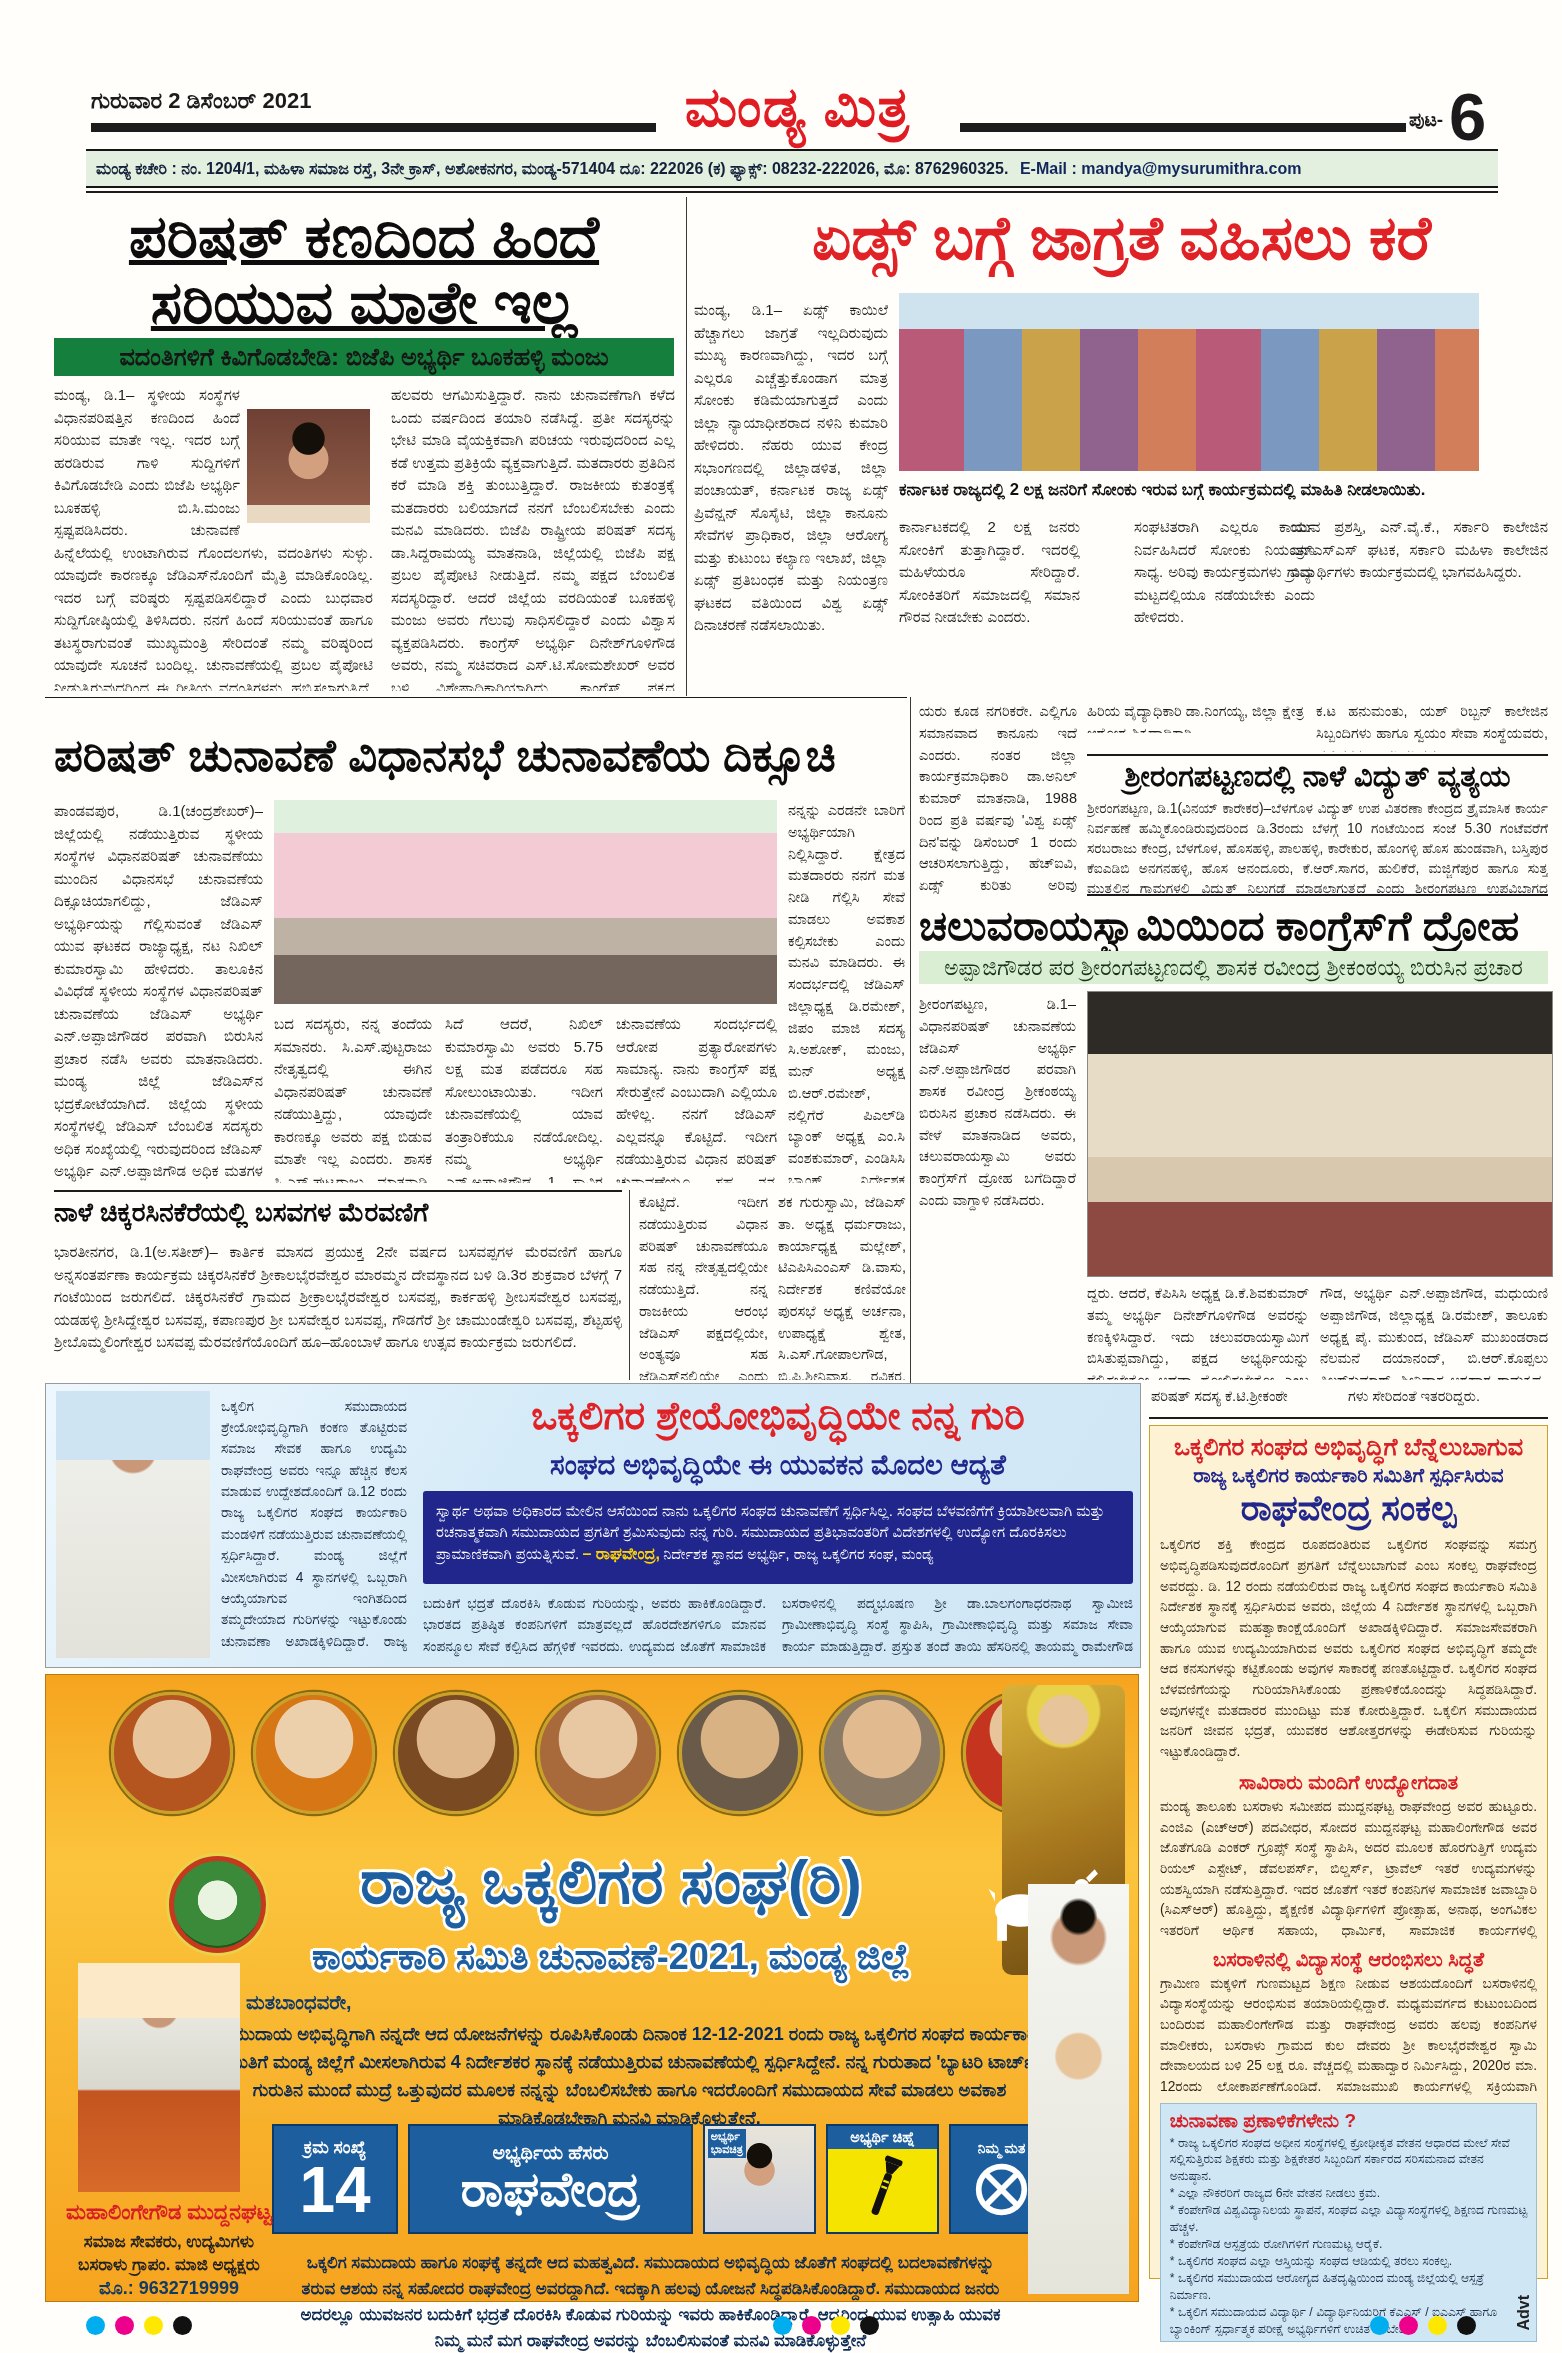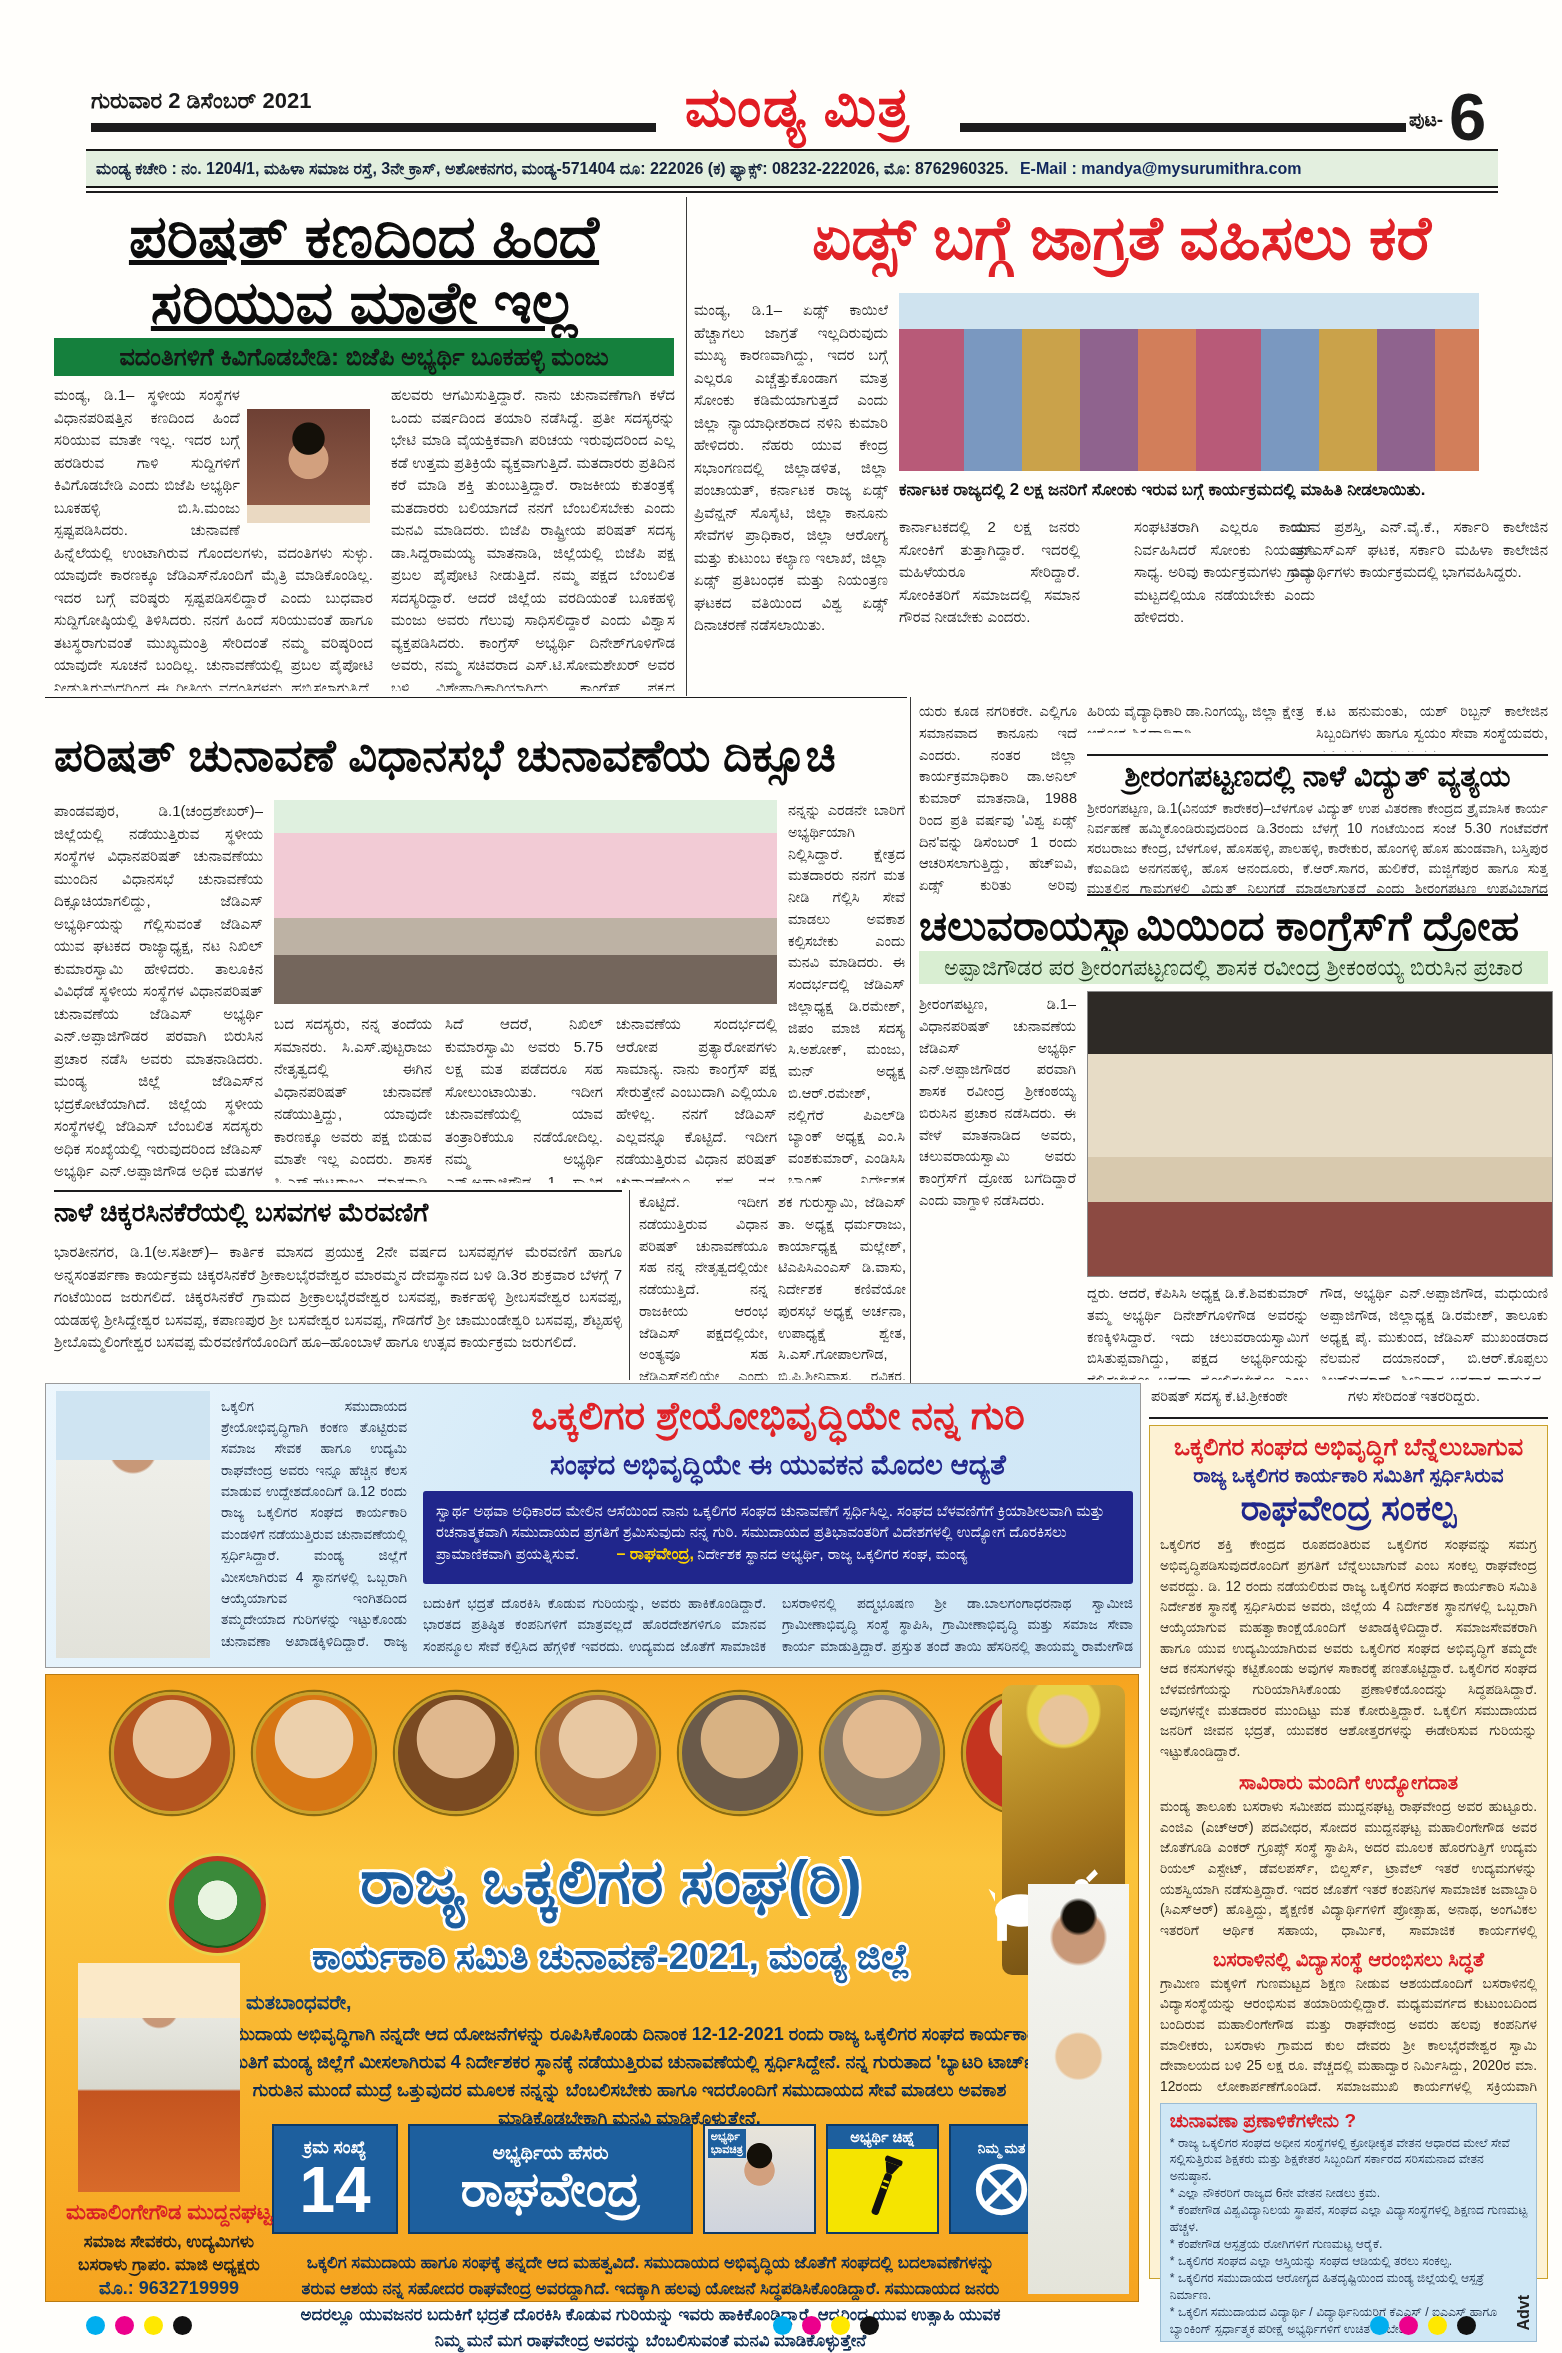--- a/index.html
+++ b/index.html
@@ -121,21 +121,21 @@
     <div class="photo" style="left:10px;top:7.2px;width:154px;height:267px;background:
         linear-gradient(to bottom,#cfe4f2 0 26%,rgba(0,0,0,0) 26%),
         radial-gradient(circle at 50% 14%,#101010 0 7%,rgba(0,0,0,0) 8%),
         radial-gradient(circle at 50% 22%,#c89878 0 10%,rgba(0,0,0,0) 11%),
         linear-gradient(#f3f3ee,#e2e2da);"></div>
     <div class="abs adblue-col" style="left:175px;top:11.6px;width:186px;height:259px;overflow:hidden;">ಒಕ್ಕಲಿಗ ಸಮುದಾಯದ ಶ್ರೇಯೋಭಿವೃದ್ಧಿಗಾಗಿ ಕಂಕಣ ತೊಟ್ಟಿರುವ ಸಮಾಜ ಸೇವಕ ಹಾಗೂ ಉದ್ಯಮಿ ರಾಘವೇಂದ್ರ ಅವರು ಇನ್ನೂ ಹೆಚ್ಚಿನ ಕೆಲಸ ಮಾಡುವ ಉದ್ದೇಶದೊಂದಿಗೆ ಡಿ.12 ರಂದು ರಾಜ್ಯ ಒಕ್ಕಲಿಗರ ಸಂಘದ ಕಾರ್ಯಕಾರಿ ಮಂಡಳಿಗೆ ನಡೆಯುತ್ತಿರುವ ಚುನಾವಣೆಯಲ್ಲಿ ಸ್ಪರ್ಧಿಸಿದ್ದಾರೆ. ಮಂಡ್ಯ ಜಿಲ್ಲೆಗೆ ಮೀಸಲಾಗಿರುವ 4 ಸ್ಥಾನಗಳಲ್ಲಿ ಒಬ್ಬರಾಗಿ ಆಯ್ಕೆಯಾಗುವ ಇಂಗಿತದಿಂದ ತಮ್ಮದೇಯಾದ ಗುರಿಗಳನ್ನು ಇಟ್ಟುಕೊಂಡು ಚುನಾವಣಾ ಅಖಾಡಕ್ಕಿಳಿದಿದ್ದಾರೆ. ರಾಜ್ಯ ಒಕ್ಕಲಿಗರ ಸಂಘದಲ್ಲಿ ಬದಲಾವಣೆಗಳನ್ನು ತರುವ ಆಶಯ ರಾಘವೇಂದ್ರ ಅವರದ್ದಾಗಿದೆ. ಇದಕ್ಕಾಗಿ ಹಲವು ಪ್ರಮುಖ ಅಂಶಗಳ ಪ್ರಣಾಳಿಕೆಯನ್ನು ಸಿದ್ಧಪಡಿಸಿಕೊಂಡು ಮತದಾರರ ಮುಂದೆ ಹೋಗುತ್ತಿದ್ದಾರೆ. ಸಮುದಾಯದ ಜನರು ಅದರಲ್ಲಿ ಯುವಜನರ</div>
     <div class="abs center" style="left:377px;top:10px;width:710px;font-size:39px;font-weight:bold;color:#e02227;">ಒಕ್ಕಲಿಗರ ಶ್ರೇಯೋಭಿವೃದ್ಧಿಯೇ ನನ್ನ ಗುರಿ</div>
     <div class="abs center" style="left:377px;top:65px;width:710px;font-size:27.5px;font-weight:bold;color:#20268c;">ಸಂಘದ ಅಭಿವೃದ್ಧಿಯೇ ಈ ಯುವಕನ ಮೊದಲ ಆದ್ಯತೆ</div>
     <div class="abs" style="left:377px;top:107px;width:710px;height:93px;background:#20268c;border-radius:2.9px;padding:8.7px 13px;box-sizing:border-box;">
       <span style="color:#fff;font-size:15px;line-height:1.45;text-align:justify;">ಸ್ವಾರ್ಥ ಅಥವಾ ಅಧಿಕಾರದ ಮೇಲಿನ ಆಸೆಯಿಂದ ನಾನು ಒಕ್ಕಲಿಗರ ಸಂಘದ ಚುನಾವಣೆಗೆ ಸ್ಪರ್ಧಿಸಿಲ್ಲ. ಸಂಘದ ಬೆಳವಣಿಗೆಗೆ ಕ್ರಿಯಾಶೀಲವಾಗಿ ಮತ್ತು ರಚನಾತ್ಮಕವಾಗಿ ಸಮುದಾಯದ ಪ್ರಗತಿಗೆ ಶ್ರಮಿಸುವುದು ನನ್ನ ಗುರಿ. ಸಮುದಾಯದ ಪ್ರತಿಭಾವಂತರಿಗೆ ವಿದೇಶಗಳಲ್ಲಿ ಉದ್ಯೋಗ ದೊರಕಿಸಲು ಪ್ರಾಮಾಣಿಕವಾಗಿ ಪ್ರಯತ್ನಿಸುವೆ.</span>
-      <span style="color:#ffd400;font-size:16px;font-weight:bold;margin-left:34px;">– ರಾಘವೇಂದ್ರ,</span>
+      <span style="color:#ffd400;font-size:16px;font-weight:bold;">– ರಾಘವೇಂದ್ರ,</span>
       <span style="color:#fff;font-size:14.5px;"> ನಿರ್ದೇಶಕ ಸ್ಥಾನದ ಅಭ್ಯರ್ಥಿ, ರಾಜ್ಯ ಒಕ್ಕಲಿಗರ ಸಂಘ, ಮಂಡ್ಯ</span>
     </div>
     <div class="abs adblue-col" style="left:377px;top:209px;width:343px;height:65px;overflow:hidden;">ಬದುಕಿಗೆ ಭದ್ರತೆ ದೊರಕಿಸಿ ಕೊಡುವ ಗುರಿಯನ್ನು, ಅವರು ಹಾಕಿಕೊಂಡಿದ್ದಾರೆ. ಭಾರತದ ಪ್ರತಿಷ್ಠಿತ ಕಂಪನಿಗಳಿಗೆ ಮಾತ್ರವಲ್ಲದೆ ಹೊರದೇಶಗಳಿಗೂ ಮಾನವ ಸಂಪನ್ಮೂಲ ಸೇವೆ ಕಲ್ಪಿಸಿದ ಹೆಗ್ಗಳಿಕೆ ಇವರದು. ಉದ್ಯಮದ ಜೊತೆಗೆ ಸಾಮಾಜಿಕ ಸೇವಾ ಕಾರ್ಯಗಳಲ್ಲಿ ತೊಡಗಿ ತಮ್ಮ ಆದಾಯದಲ್ಲಿ ಒಂದಷ್ಟು ಭಾಗವನ್ನು ಸಮಾಜಕ್ಕೆ ಮೀಸಲಿಟ್ಟಿದ್ದಾರೆ. 1997–1998 ರಲ್ಲಿ</div>
     <div class="abs adblue-col" style="left:736px;top:209px;width:351px;height:65px;overflow:hidden;">ಬಸರಾಳಿನಲ್ಲಿ ಪದ್ಮಭೂಷಣ ಶ್ರೀ ಡಾ.ಬಾಲಗಂಗಾಧರನಾಥ ಸ್ವಾಮೀಜಿ ಗ್ರಾಮೀಣಾಭಿವೃದ್ಧಿ ಸಂಸ್ಥೆ ಸ್ಥಾಪಿಸಿ, ಗ್ರಾಮೀಣಾಭಿವೃದ್ಧಿ ಮತ್ತು ಸಮಾಜ ಸೇವಾ ಕಾರ್ಯ ಮಾಡುತ್ತಿದ್ದಾರೆ. ಪ್ರಸ್ತುತ ತಂದೆ ತಾಯಿ ಹೆಸರಿನಲ್ಲಿ ತಾಯಮ್ಮ ರಾಮೇಗೌಡ ಚಾರಿಟಬಲ್ ಟ್ರಸ್ಟ್ ಸ್ಥಾಪಿಸಿ ಸಮಾಜಸೇವಾ ಕೆಲಸಗಳನ್ನು ಮಾಡುತ್ತಿದ್ದಾರೆ. ಜಿಲ್ಲೆಯಲ್ಲಿ ಆತ್ಮಹತ್ಯೆ ಮಾಡಿಕೊಂಡ ರೈತ ಕುಟುಂಬಗಳಿಗೆ ಪರಿಹಾರಧನ ವಿತರಿಸಿದ್ದಾರೆ. ಕೋವಿಡ್ ಸಂದರ್ಭದಲ್ಲಿ ಜನರ ಸಂಕಷ್ಟಕ್ಕೆ ನೆರವಾಗಿದ್ದಾರೆ.</div>
   </div>
 
   <div class="abs" style="left:1149px;top:1425px;width:399px;height:854px;background:#fdf2d4;border:1.4px solid #caa22b;box-sizing:border-box;padding:7.2px 10px;">
     <div class="cream-red" style="font-size:24px;">ಒಕ್ಕಲಿಗರ ಸಂಘದ ಅಭಿವೃದ್ಧಿಗೆ ಬೆನ್ನೆಲುಬಾಗುವ</div>
     <div class="center" style="font-size:19.6px;font-weight:bold;color:#20268c;margin-top:2.9px;">ರಾಜ್ಯ ಒಕ್ಕಲಿಗರ ಕಾರ್ಯಕಾರಿ ಸಮಿತಿಗೆ ಸ್ಪರ್ಧಿಸಿರುವ</div>
     <div class="center" style="font-size:35px;font-weight:bold;color:#20268c;margin-top:1.4px;">ರಾಘವೇಂದ್ರ ಸಂಕಲ್ಪ</div>

